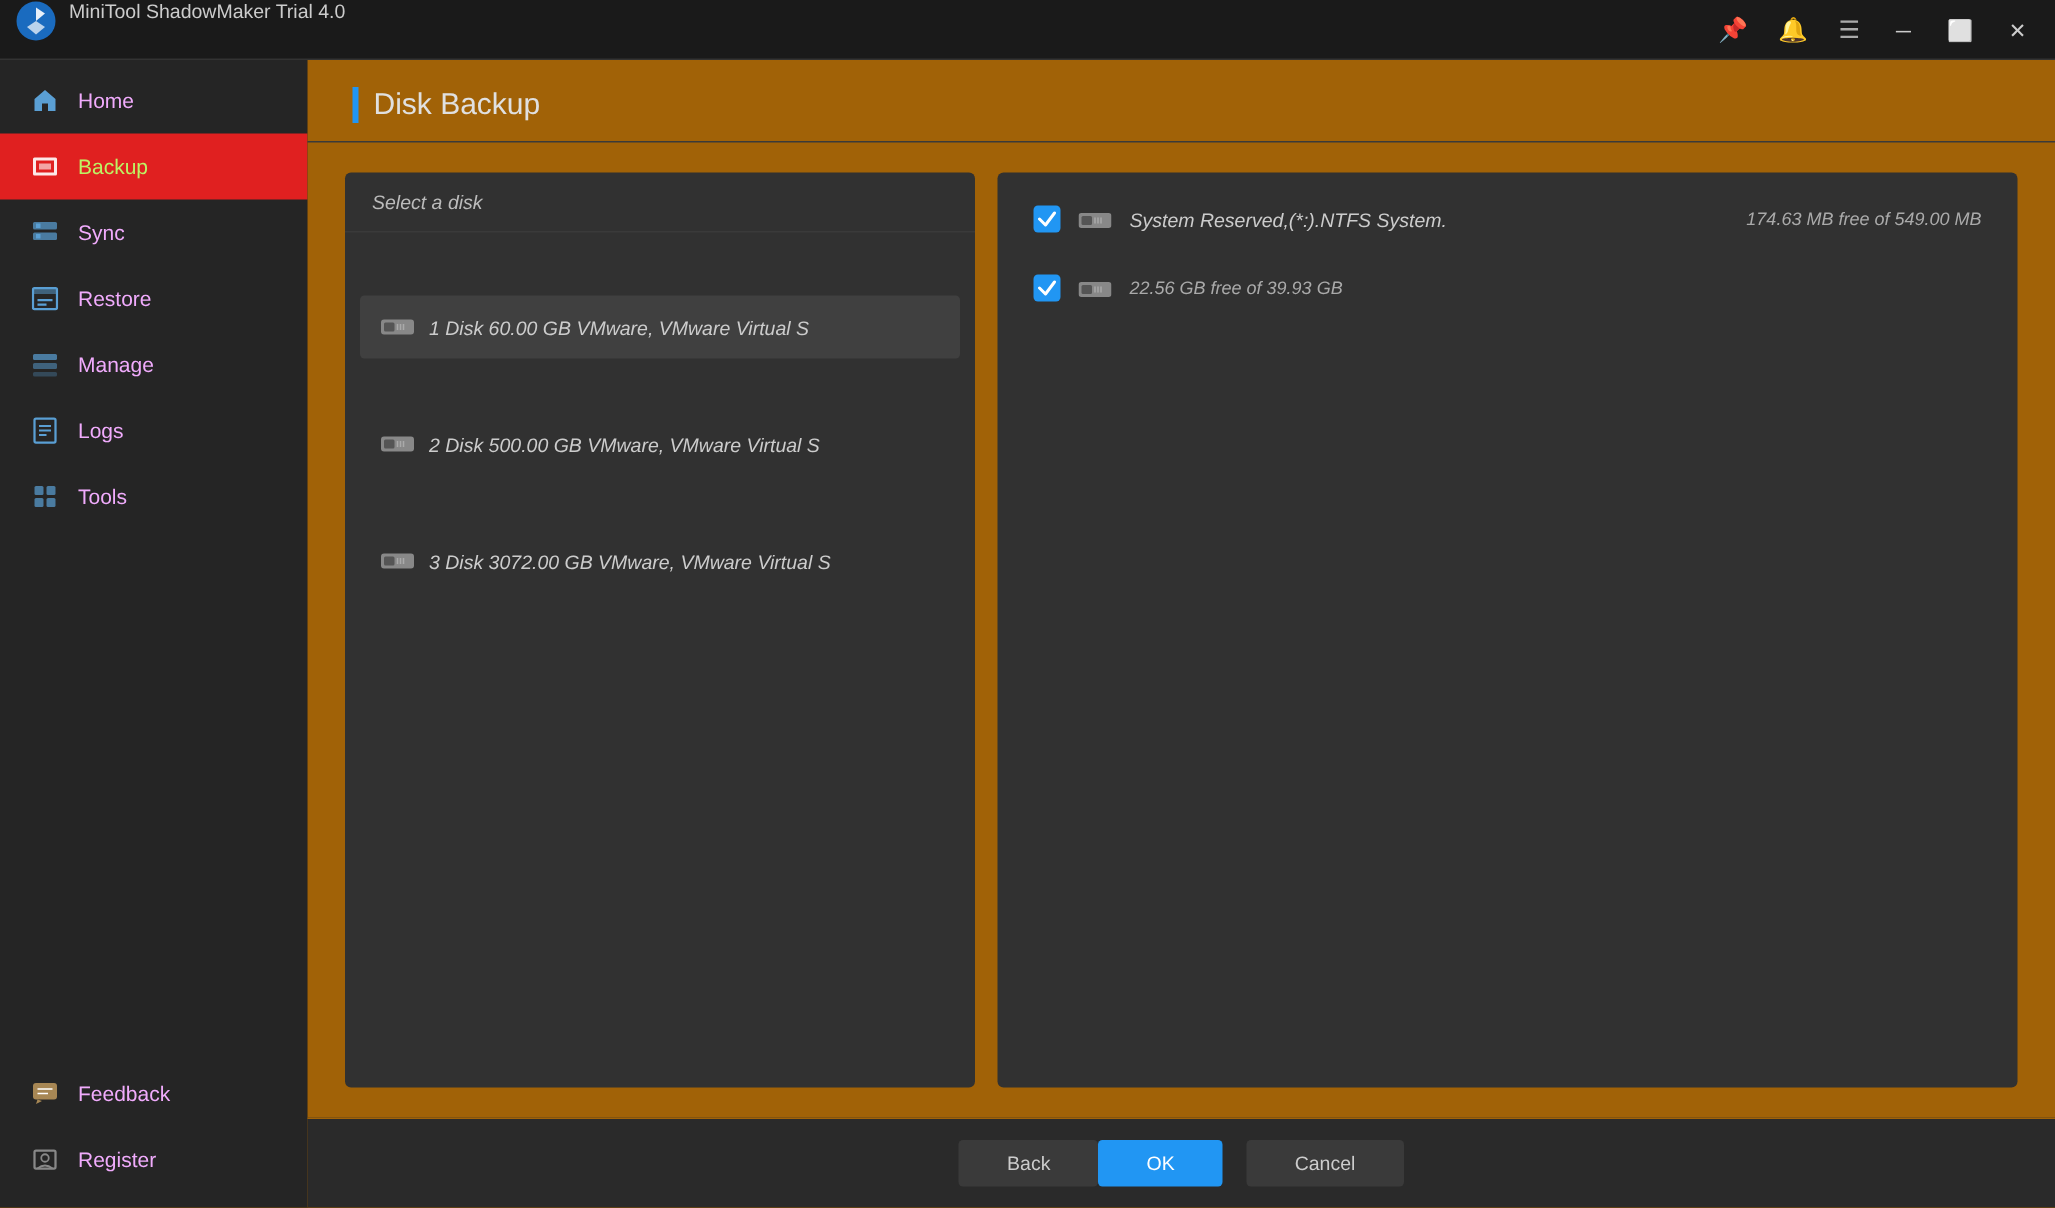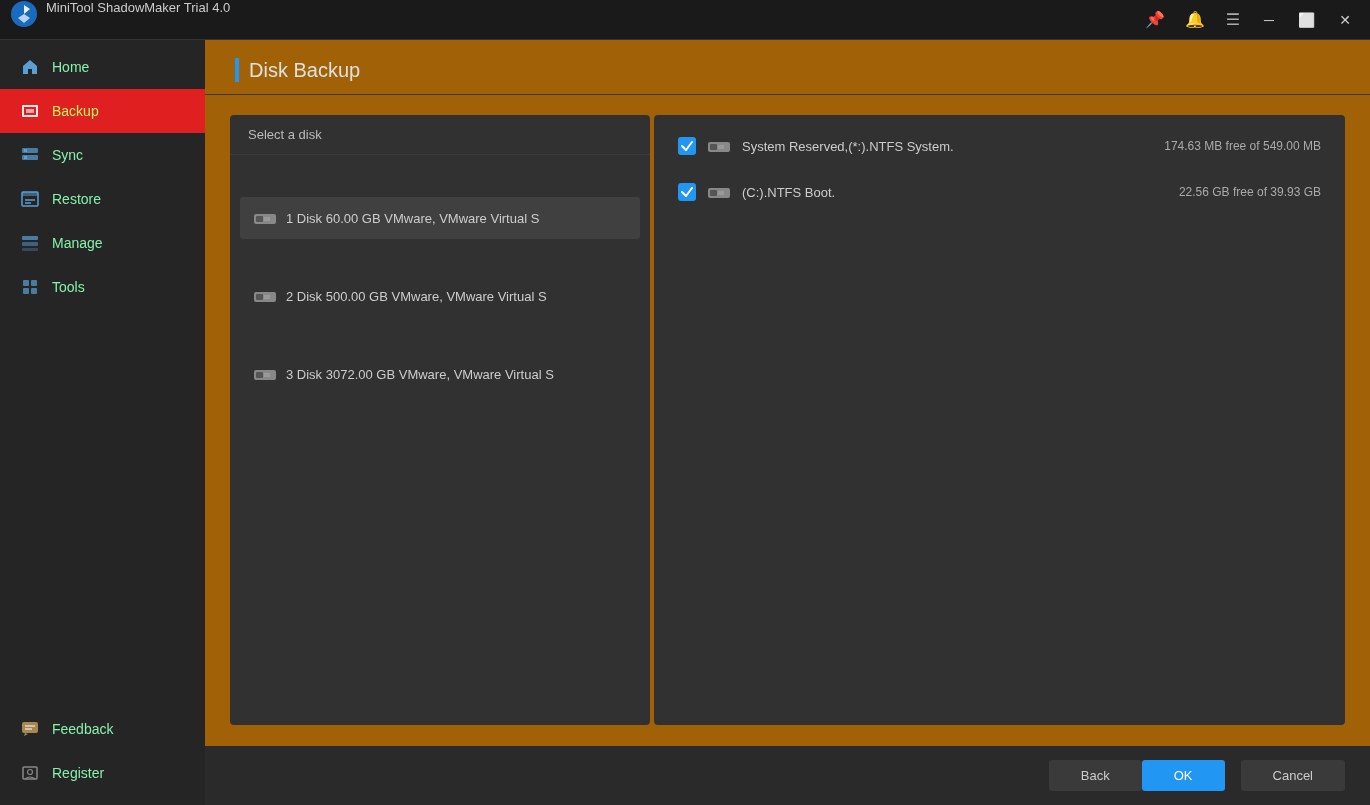--- a/index.html
+++ b/index.html
@@ -65,21 +65,21 @@
       display: flex;
       flex-direction: column;
       padding-top: 5px;
     }
     .sidebar-item {
       display: flex;
       align-items: center;
       padding: 12px 20px;
       cursor: pointer;
       gap: 12px;
-      color: #86efac;
+      color: #f0abfc;
       font-size: 14px;
     }
     .sidebar-item.active {
       background: #e02020;
       color: #bef264;
     }
     .sidebar-item-icon {
       width: 20px;
       height: 20px;
       display: flex;
@@ -117,21 +117,22 @@
       height: 24px;
       background: #2196f3;
       display: inline-block;
     }
 
     
     .disk-area {
       display: flex;
       flex: 1;
       padding: 20px 25px;
-      gap: 4px;
+      gap: 15px;
+      font-style: italic;
     }
 
     
     .disk-left-panel {
       width: 420px;
       background: #313131;
       border-radius: 4px;
       display: flex;
       flex-direction: column;
     }
@@ -218,21 +219,21 @@
       color: #aaa;
       font-size: 12px;
       white-space: nowrap;
     }
 
     
     .footer {
       padding: 14px 25px;
       display: flex;
       align-items: center;
-      justify-content: flex-end;
+      justify-content: center;
       background: #2a2a2a;
       border-top: 1px solid #a16207;
     }
     .btn {
       padding: 8px 32px;
       border: none;
       border-radius: 3px;
       cursor: pointer;
       font-size: 13px;
       font-weight: 500;
@@ -333,20 +334,31 @@
       <div class="sidebar-item-icon">
         <svg width="18" height="18" viewBox="0 0 18 18" fill="none">
           <rect x="1" y="2" width="16" height="4" rx="1" fill="#5a9fd4" opacity="0.7"></rect>
           <rect x="1" y="8" width="16" height="4" rx="1" fill="#5a9fd4" opacity="0.5"></rect>
           <rect x="1" y="14" width="16" height="3" rx="1" fill="#5a9fd4" opacity="0.3"></rect>
         </svg>
       </div>
       <span>Manage</span>
     </div>
 
+    <div class="sidebar-item">
+      <div class="sidebar-item-icon">
+        <svg width="18" height="18" viewBox="0 0 18 18" fill="none">
+          <rect x="2" y="1" width="14" height="16" rx="1" fill="none" stroke="#5a9fd4" stroke-width="1.5"></rect>
+          <line x1="5" y1="6" x2="13" y2="6" stroke="#5a9fd4" stroke-width="1.2"></line>
+          <line x1="5" y1="9" x2="13" y2="9" stroke="#5a9fd4" stroke-width="1.2"></line>
+          <line x1="5" y1="12" x2="10" y2="12" stroke="#5a9fd4" stroke-width="1.2"></line>
+        </svg>
+      </div>
+      <span>Logs</span>
+    </div>
 
     <div class="sidebar-item">
       <div class="sidebar-item-icon">
         <svg width="18" height="18" viewBox="0 0 18 18" fill="none">
           <rect x="2" y="2" width="6" height="6" rx="1" fill="#5a9fd4" opacity="0.7"></rect>
           <rect x="10" y="2" width="6" height="6" rx="1" fill="#5a9fd4" opacity="0.7"></rect>
           <rect x="2" y="10" width="6" height="6" rx="1" fill="#5a9fd4" opacity="0.7"></rect>
           <rect x="10" y="10" width="6" height="6" rx="1" fill="#5a9fd4" opacity="0.7"></rect>
         </svg>
       </div>
@@ -468,21 +480,20 @@
             </div>
             <div class="partition-icon">
               <svg width="22" height="14" viewBox="0 0 22 14" fill="none">
                 <rect x="0" y="2" width="22" height="10" rx="2" fill="#888"></rect>
                 <rect x="2" y="4" width="7" height="6" rx="1" fill="#555"></rect>
                 <line x1="11" y1="5" x2="11" y2="9" stroke="#aaa" stroke-width="1"></line>
                 <line x1="13" y1="5" x2="13" y2="9" stroke="#aaa" stroke-width="1"></line>
                 <line x1="15" y1="5" x2="15" y2="9" stroke="#aaa" stroke-width="1"></line>
               </svg>
             </div>
-            <span class="partition-name">(C:).NTFS Boot.</span>
             <span class="partition-size">22.56 GB free of 39.93 GB</span>
           </div>
 
 
         </div>
       </div>
     </div>
 
     <div class="footer">
       <button class="btn btn-back">Back</button>

